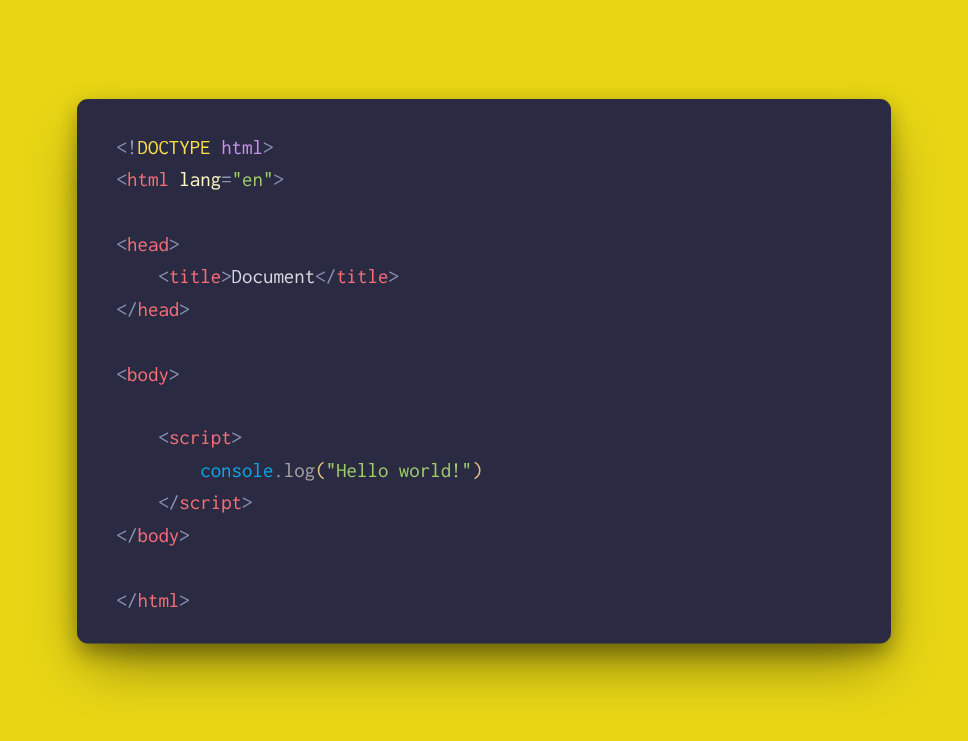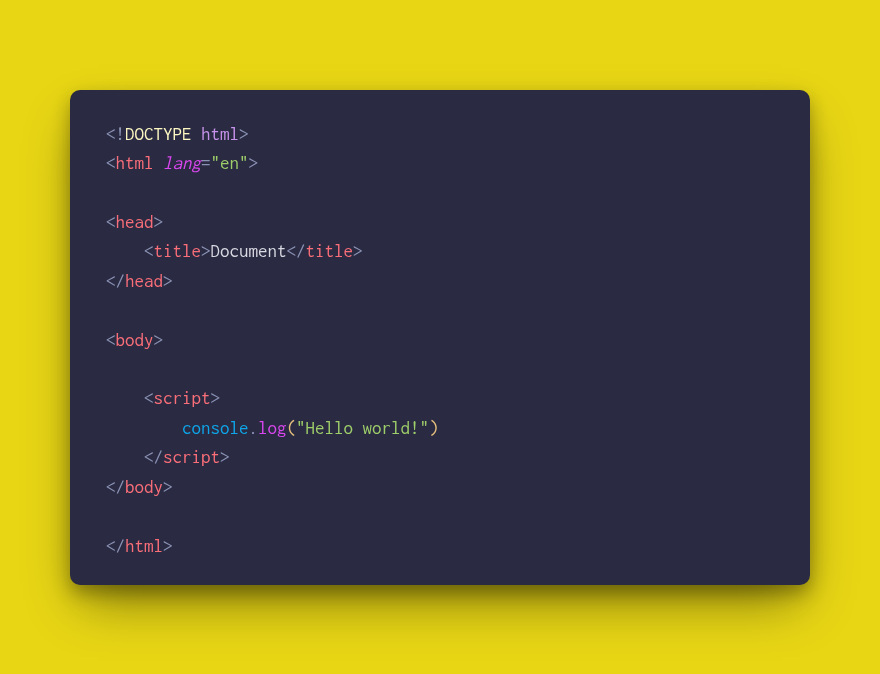--- a/index.html
+++ b/index.html
@@ -22,28 +22,28 @@
     overflow: hidden;
   }
   pre {
     font-family: inherit;
     font-size: 19px;
     line-height: 1.55;
     color: #d9d9e3;
     white-space: pre;
   }
   .punct   { color: #8b92b4; }
-  .doctype { color: #fef9c3; }
+  .doctype { color: #fde047; }
   .tag     { color: #fa6e79; }
-  .attr    { color: #d946ef; font-style: italic; }
+  .attr    { color: #fef9c3; }
   .eq      { color: #8b92b4; }
   .string  { color: #9ece6a; }
   .text    { color: #d9d9e3; }
   .ident   { color: #0ea5e9; }
-  .method  { color: #d946ef; }
+  .method  { color: #a3a3a3; }
   .dot     { color: #8b92b4; }
   .paren   { color: #e8c07d; }
   .keyword { color: #c792ea; }
 </style>
 </head>
 <body>
 
 <div class="code-block">
 <pre><span class="punct">&lt;!</span><span class="doctype">DOCTYPE</span><span> </span><span class="keyword">html</span><span class="punct">&gt;</span>
 <span class="punct">&lt;</span><span class="tag">html</span> <span class="attr">lang</span><span class="eq">=</span><span class="string">"en"</span><span class="punct">&gt;</span>

